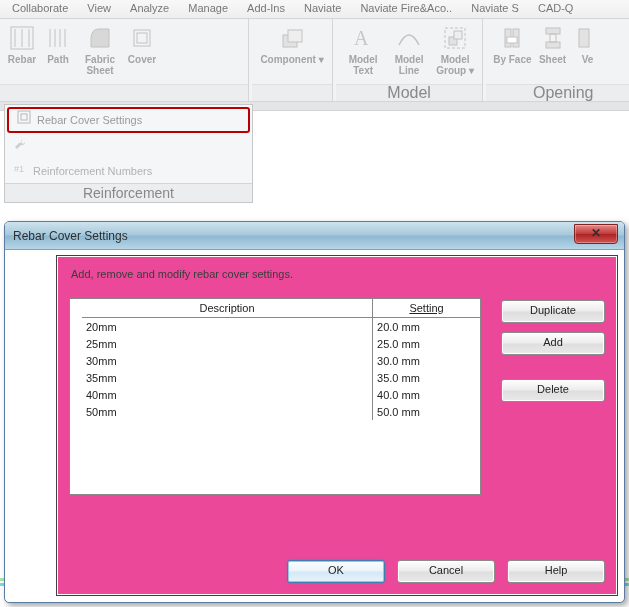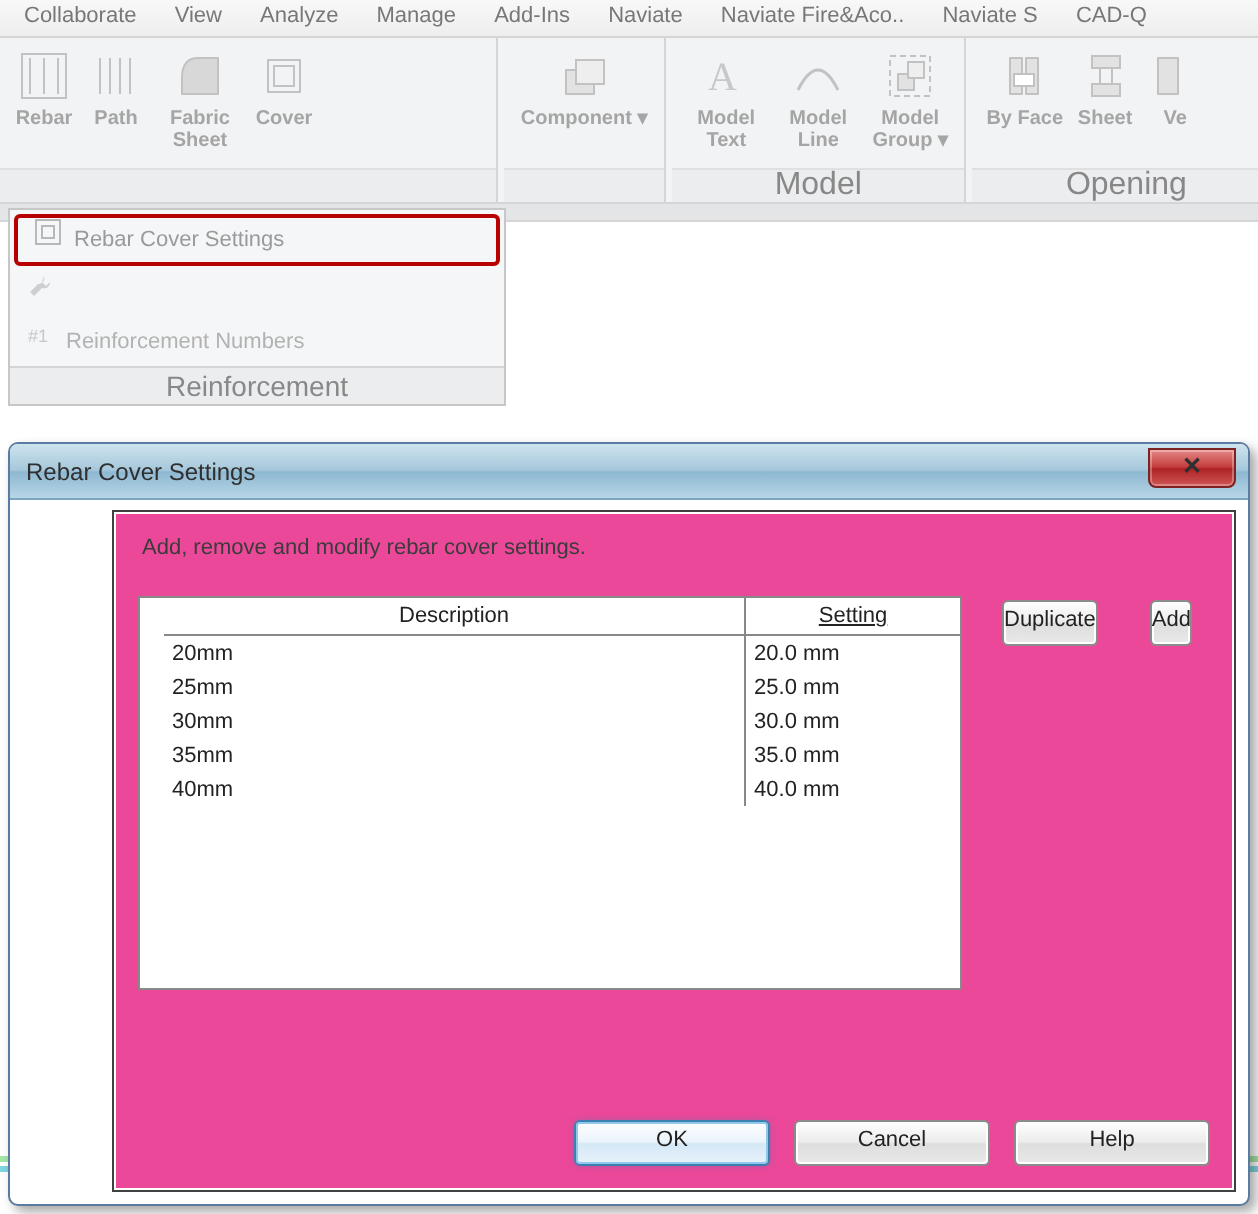--- a/index.html
+++ b/index.html
@@ -227,21 +227,22 @@
     height: 15px;
     color: #222;
   }
   table.cover td:last-child { border-right: none; }
   table.cover .desc { width: 73%; }
   table.cover .set  { width: 27%; text-decoration: underline; }
 
   .side-buttons {
     width: 104px;
     display: flex;
-    gap: 26px;
+    flex-direction: column;
+    gap: 9px;
     padding-top: 2px;
   }
   .winbtn {
     height: 21px;
     border: 1px solid #8b8b8b;
     border-radius: 3px;
     background: linear-gradient(#fefefe, #ececec 48%, #dedede 52%, #e9e9e9);
     font-size: 11px;
     color: #222;
     text-align: center;
@@ -480,20 +481,24 @@
               <td>30.0 mm</td>
             </tr>
             <tr>
               <td>35mm</td>
               <td>35.0 mm</td>
             </tr>
             <tr>
               <td>40mm</td>
               <td>40.0 mm</td>
             </tr>
+            <tr>
+              <td>50mm</td>
+              <td>50.0 mm</td>
+            </tr>
           </tbody>
         </table>
       </div>
 
       <div class="side-buttons">
         <div class="winbtn">Duplicate</div>
         <div class="winbtn">Add</div>
         <div class="spacer"></div>
         <div class="winbtn">Delete</div>
       </div>

